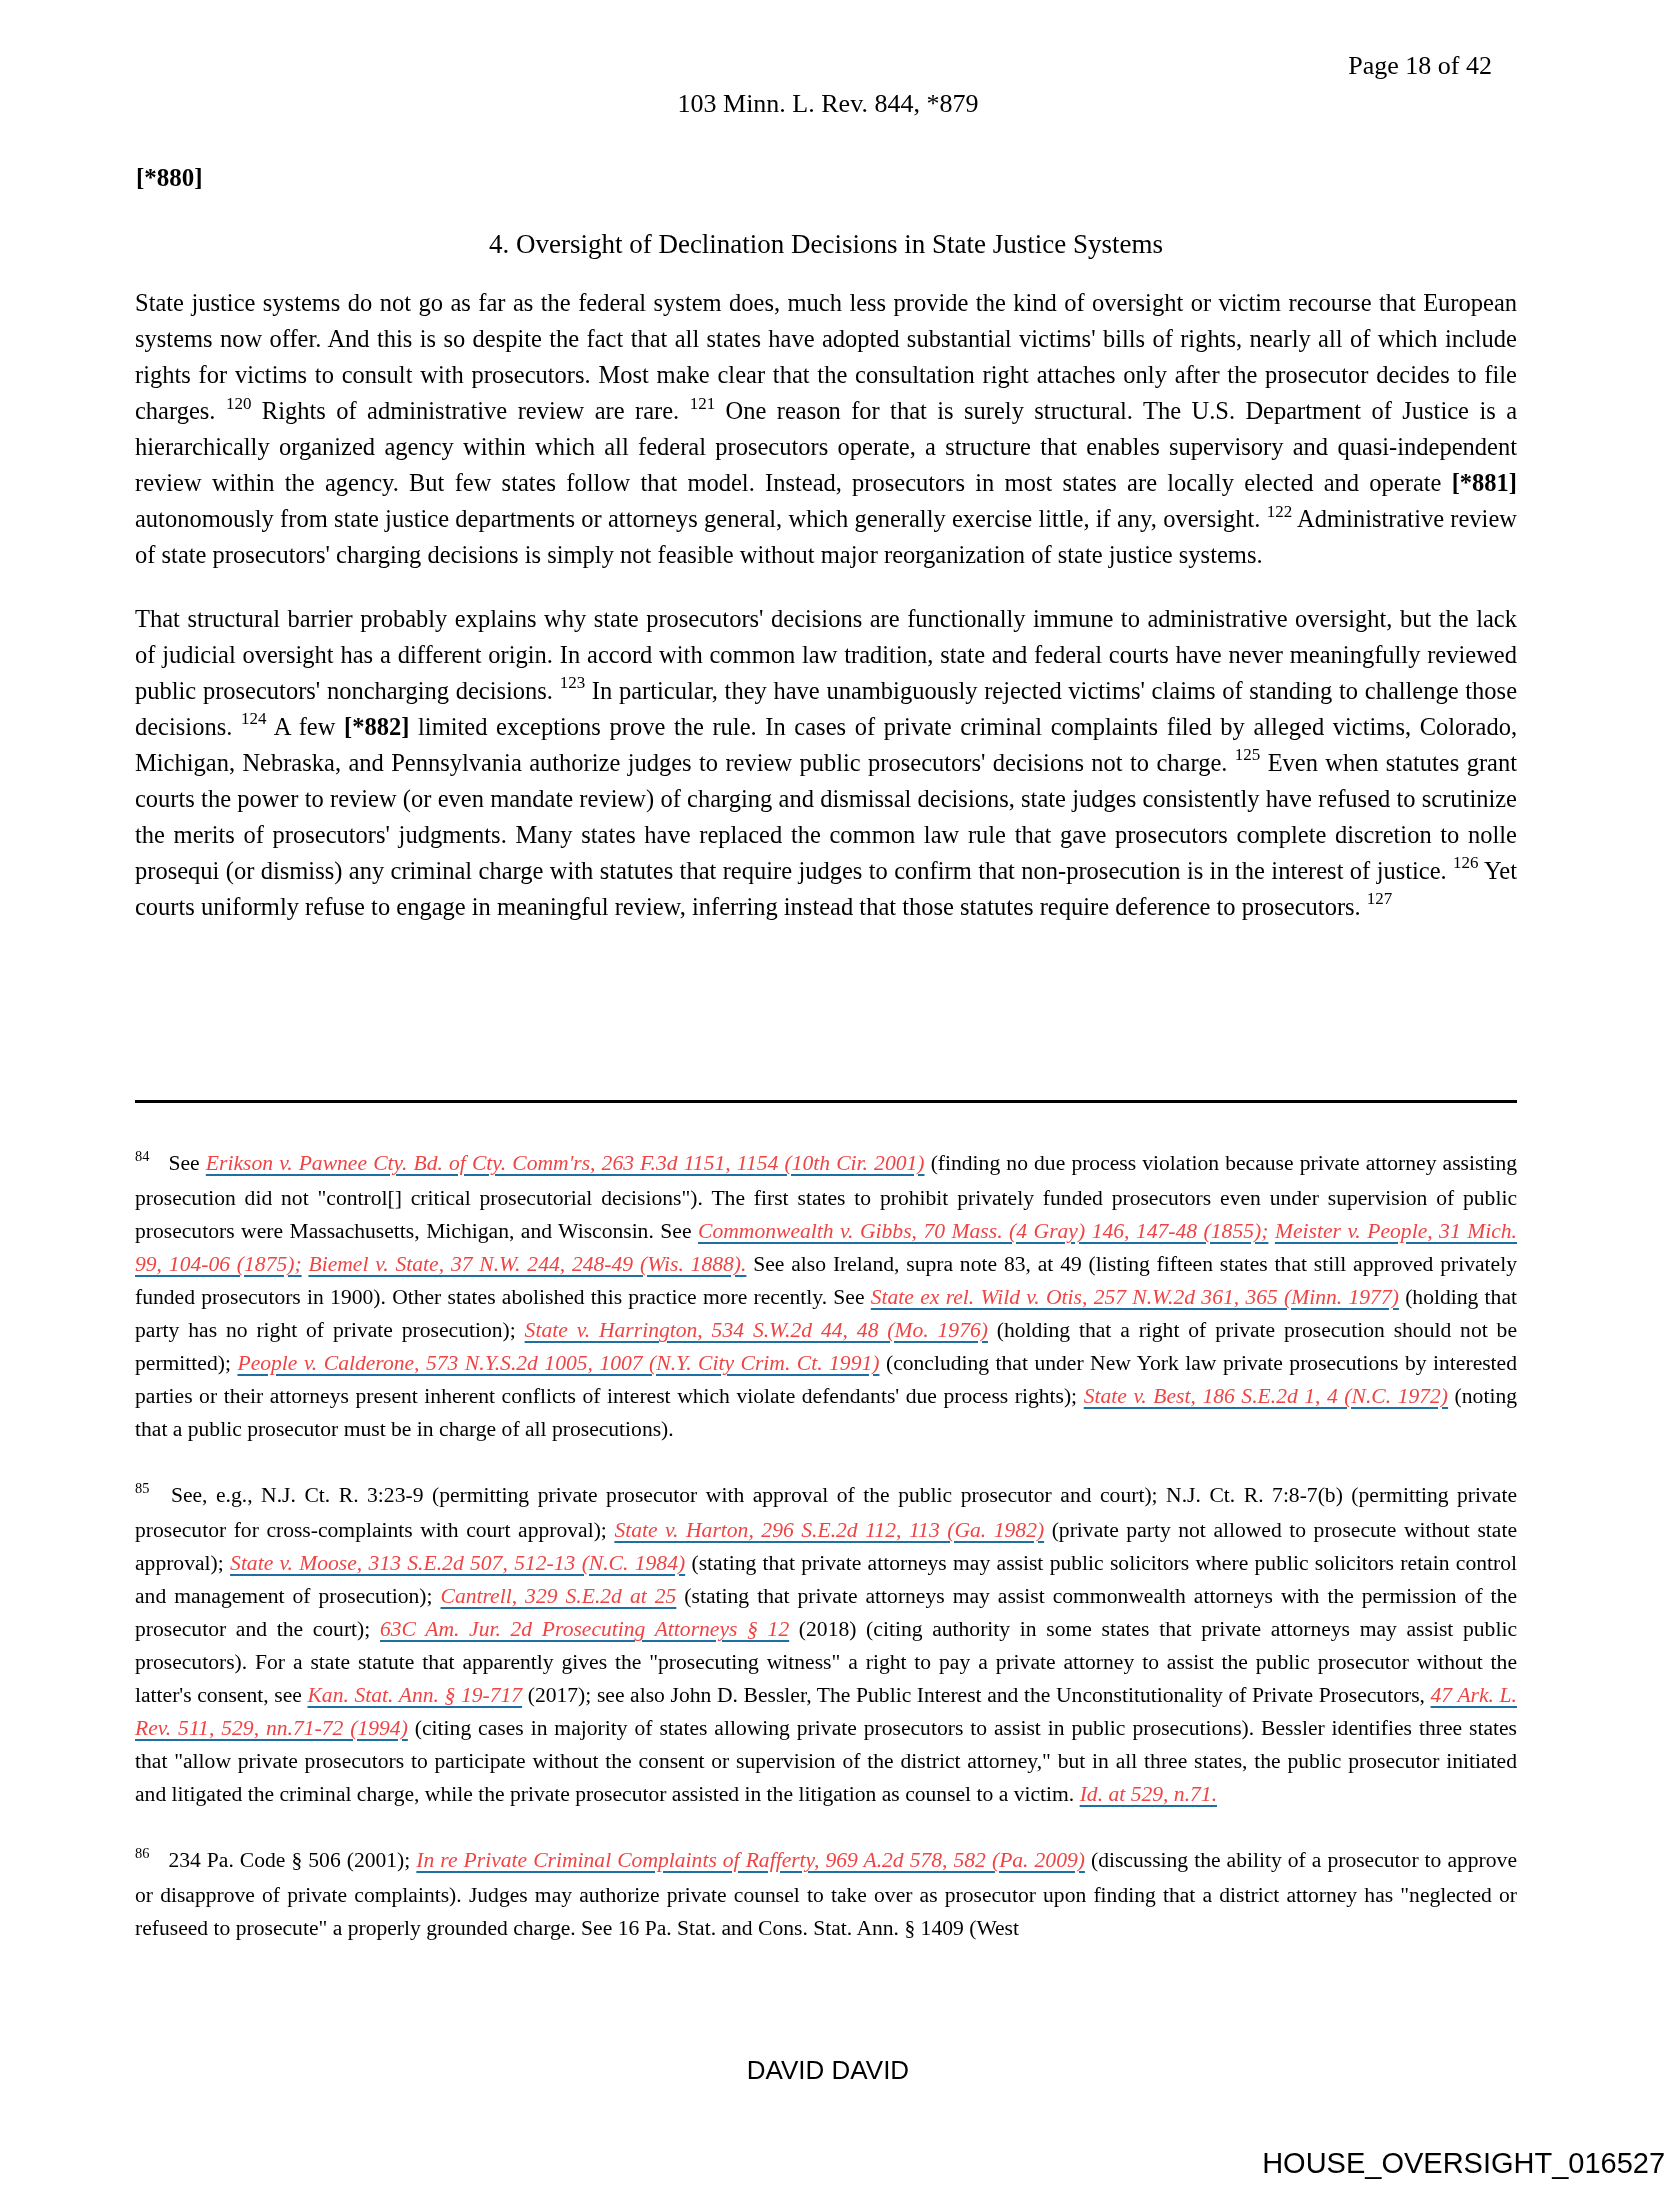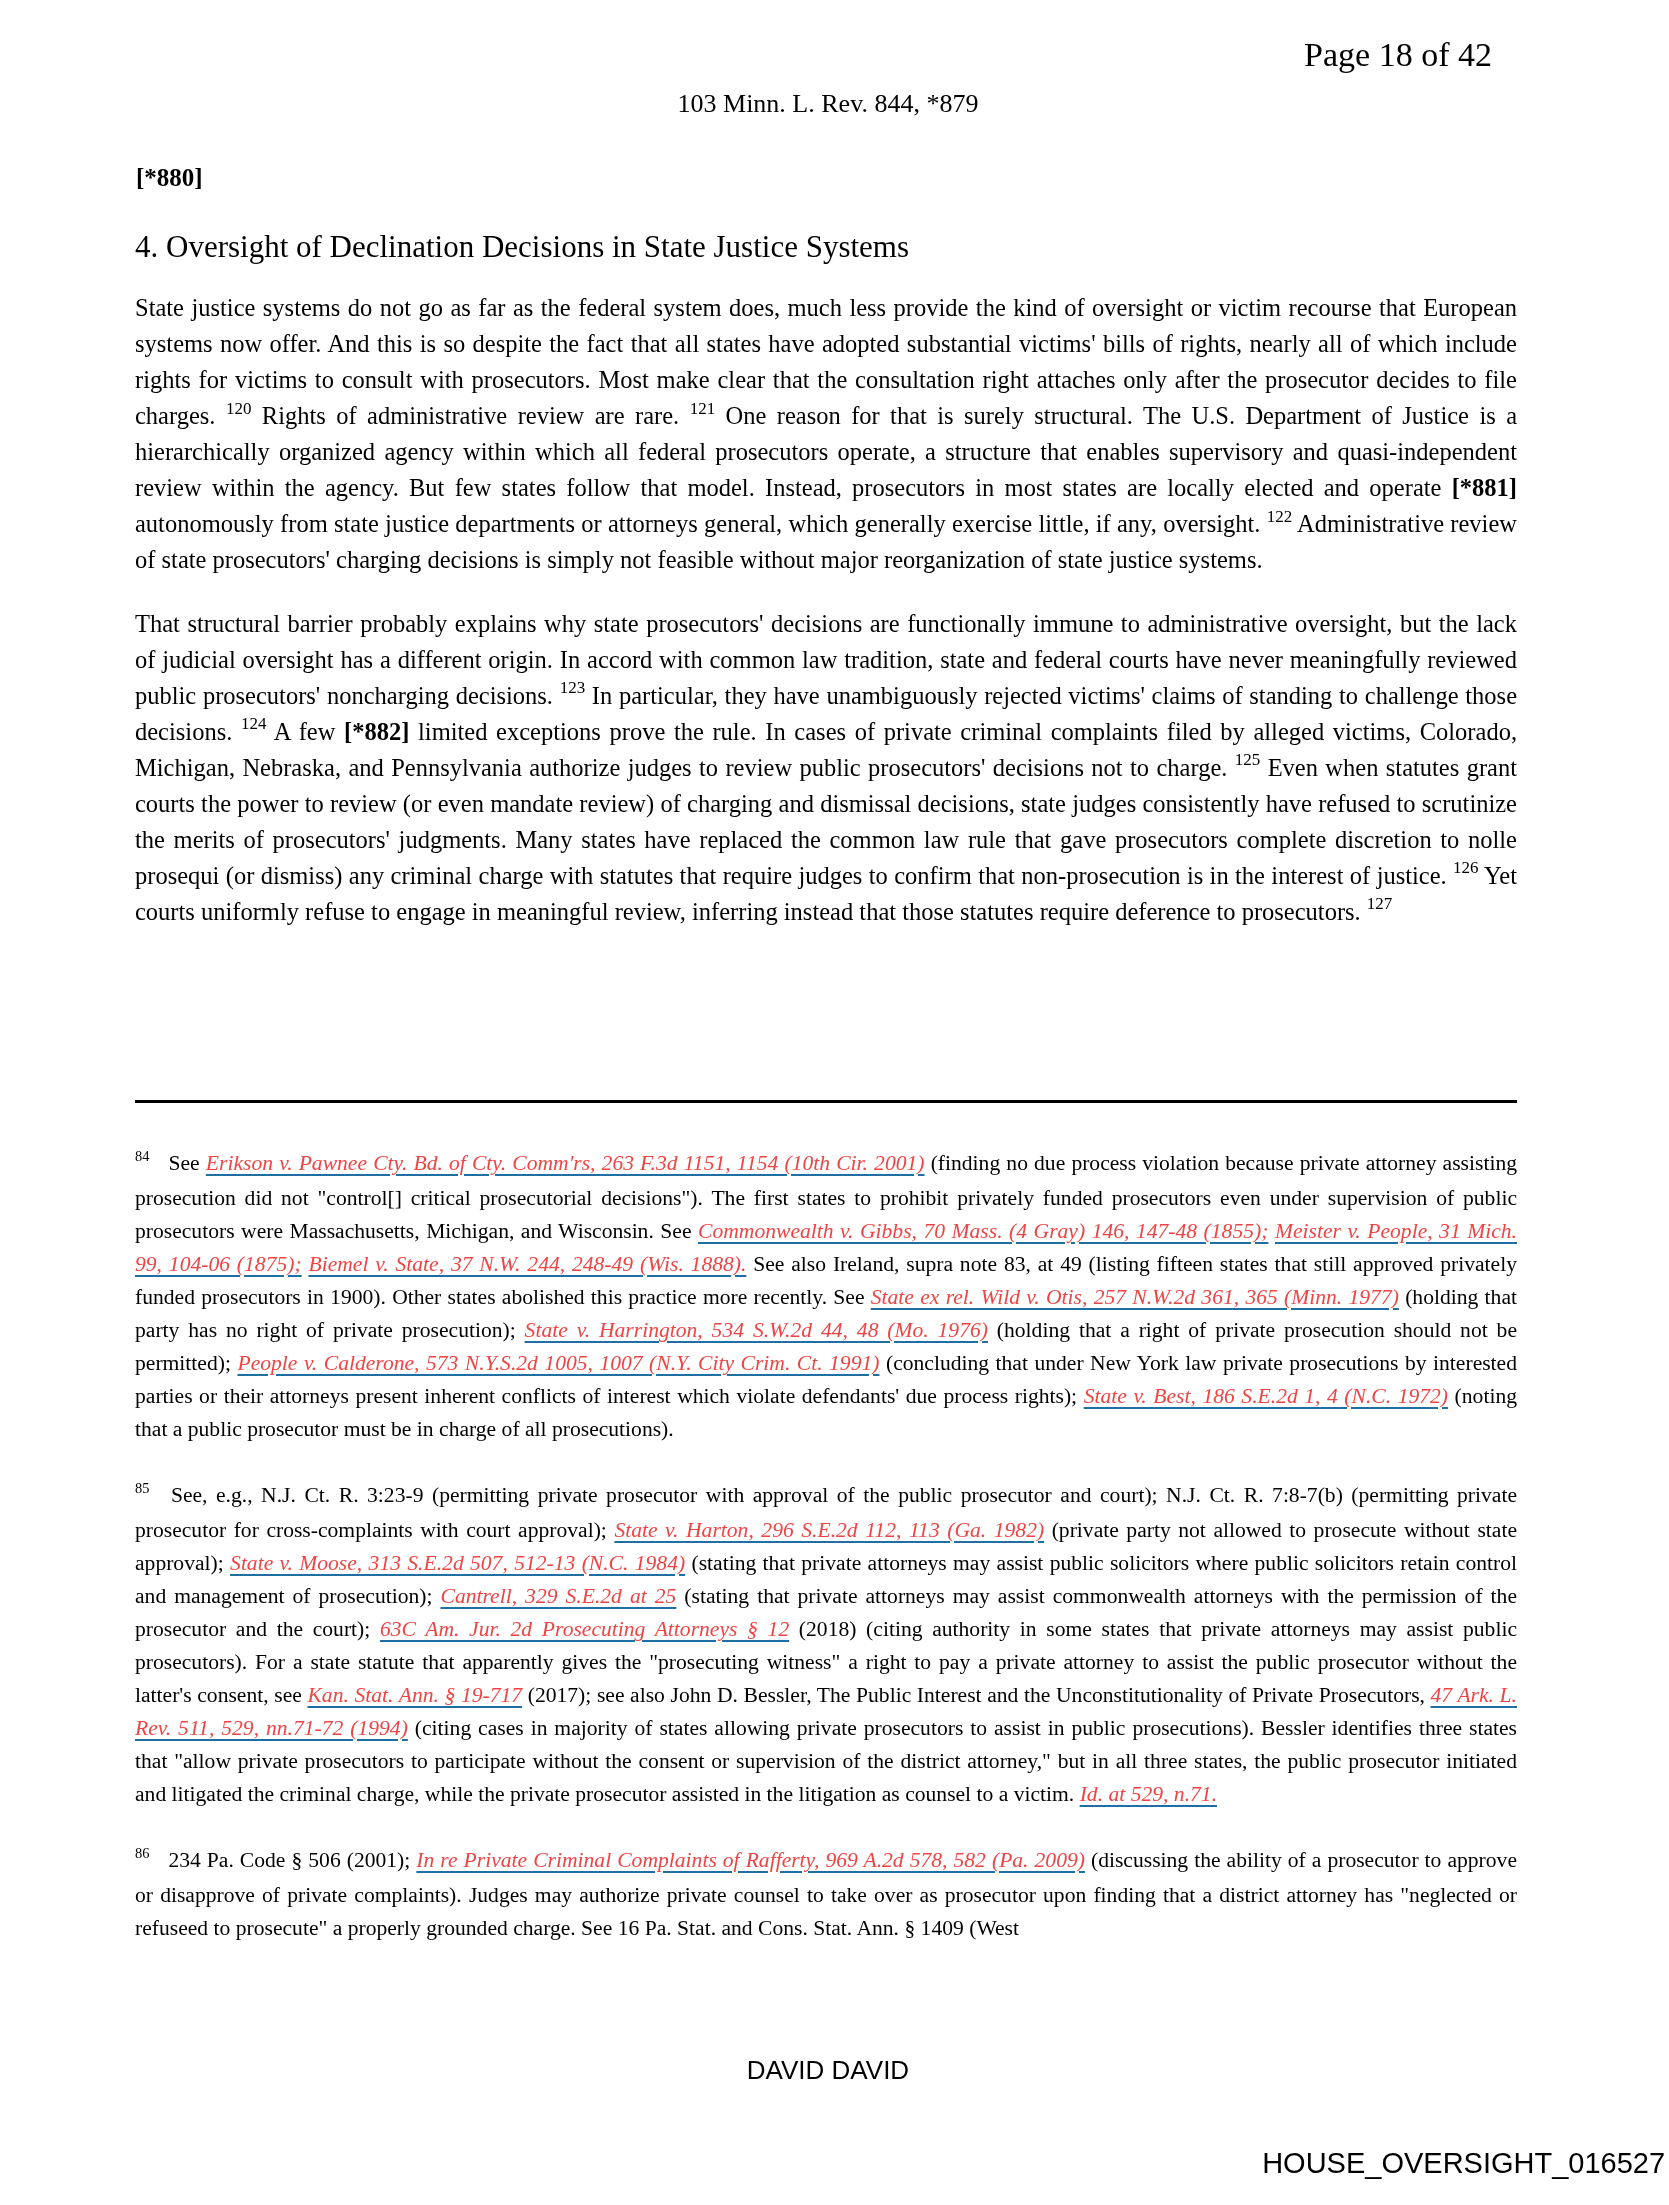--- a/index.html
+++ b/index.html
@@ -1,22 +1,22 @@
 <!DOCTYPE html>
 <html style="font-size:10.5px"><head>
 <meta charset="utf-8">
 <style>
   html, body { margin: 0; padding: 0; background: #ffffff; }
   body { width: 1669px; height: 2205px; position: relative; overflow: hidden;
          font-family: "Liberation Serif", "DejaVu Serif", serif; color: #000; }
-  .page-num { position: absolute; top: 36px; right: 177px; font-size: 34px; }
+  .page-num { position: absolute; top: 51px; right: 177px; font-size: 26px; }
   .running-head { position: absolute; top: 89px; left: 0; width: 1656px; text-align: center; font-size: 26px; }
   .content { position: absolute; left: 135px; width: 1382px; top: 164px; }
   .star-page { font-weight: bold; font-size: 25px; margin-left: 1px; }
-  .section-head { font-size: 31px; margin-top: 37px; }
+  .section-head { font-size: 27px; margin-top: 37px; text-align: center; }
   p.body { font-size: 24.5px; line-height: 36px; text-align: justify; margin: 27.5px 0 0 0; }
   p.body.first { margin-top: 25px; }
   sup { font-size: 17px; vertical-align: 0; position: relative; top: -10.5px; line-height: 0; }
   .pin { font-weight: bold; }
   .rule { position: absolute; left: 135px; width: 1382px; top: 1100px; height: 2.6px; background: #000; }
   .footnotes { position: absolute; left: 135px; width: 1382px; top: 1147px; }
   .fn { font-size: 21.6px; line-height: 33px; text-align: justify; margin: 0 0 33px 0; }
   .fn .num { font-size: 14.4px; position: relative; top: -9.2px; margin-right: 13px; }
   a.cite { color: #ef4444; font-style: italic; text-decoration: underline; text-decoration-color: #1f6fa3; text-decoration-thickness: 2px; text-underline-offset: 3.9px; }
   .footer-name { position: absolute; top: 2055px; left: 0; width: 1656px; text-align: center;

